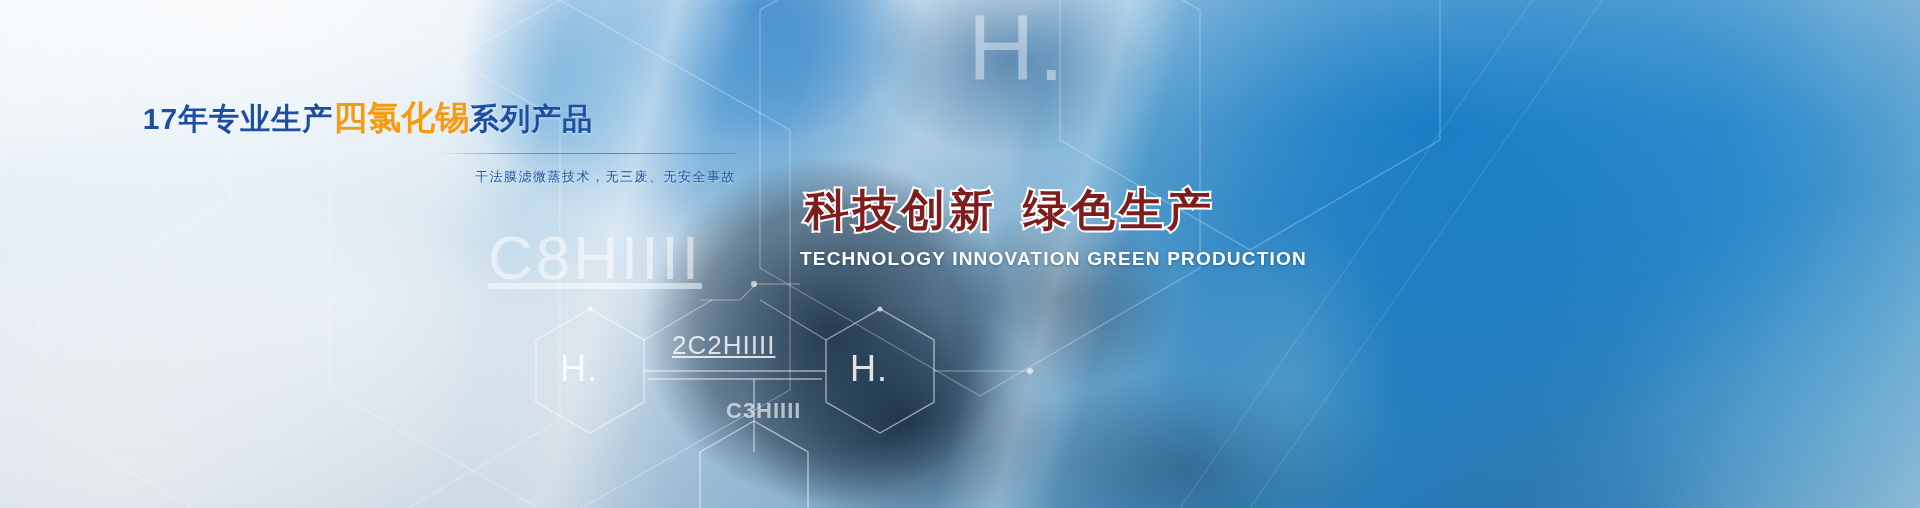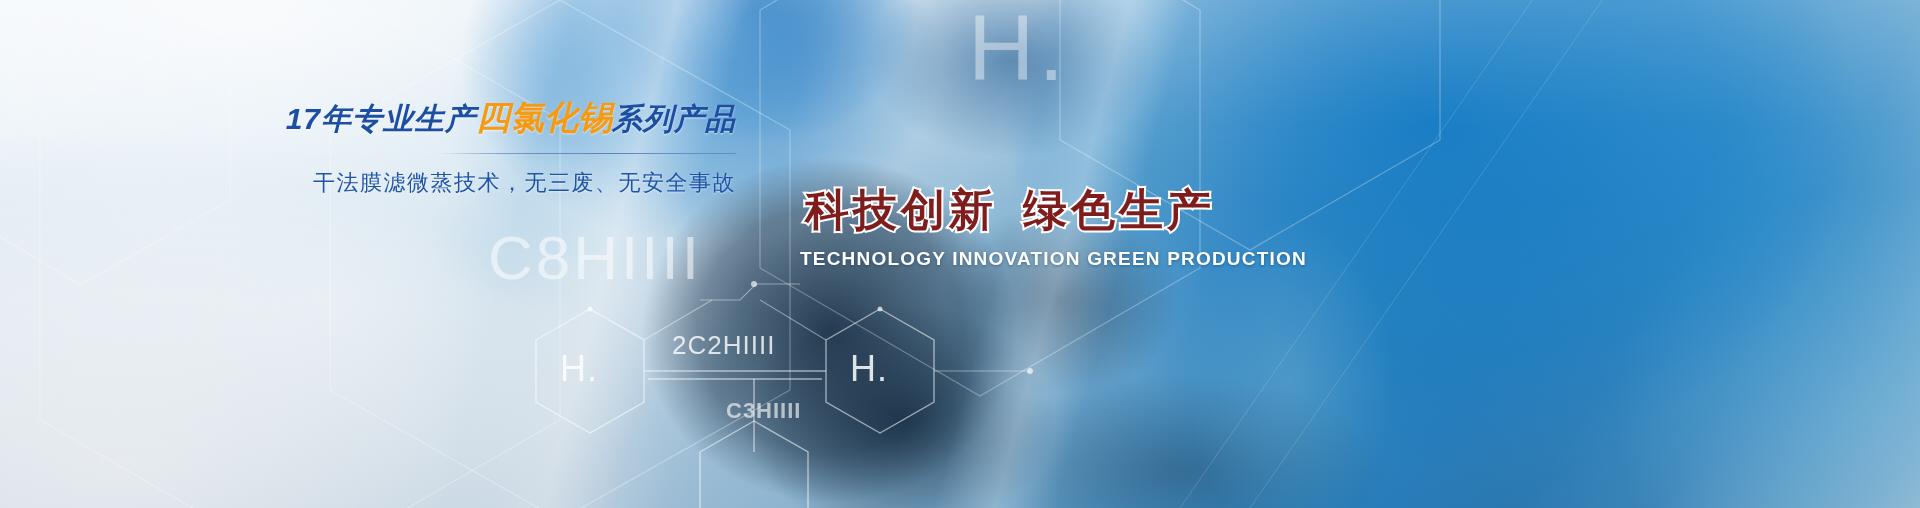--- a/index.html
+++ b/index.html
@@ -92,58 +92,58 @@
   .wm {
     position:absolute;
     color:rgba(255,255,255,.48);
     font-family:"Liberation Sans","DejaVu Sans",sans-serif;
     font-weight:400;
     letter-spacing:2px;
     white-space:nowrap;
     user-select:none;
   }
   .wm-h-big  { left:968px;  top:-4px;   font-size:92px; color:rgba(255,255,255,.42); letter-spacing:4px; }
-  .wm-c8     { left:488px;  top:222px;  font-size:62px; color:rgba(255,255,255,.52); letter-spacing:3px; }
-  .wm-2c2    { left:672px;  top:330px;  font-size:26px; color:rgba(255,255,255,.80); letter-spacing:1px; }
+  .wm-c8     { left:488px;  top:222px;  font-size:62px; color:rgba(255,255,255,.52); letter-spacing:3px;text-decoration:underline; }
+  .wm-2c2    { left:672px;  top:330px;  font-size:26px; color:rgba(255,255,255,.80); letter-spacing:1px;text-decoration:underline; }
   .wm-h-hex1 { left:560px;  top:348px;  font-size:36px; color:rgba(255,255,255,.82); letter-spacing:1px; }
   .wm-h-hex2 { left:850px;  top:348px;  font-size:36px; color:rgba(255,255,255,.85); letter-spacing:1px; }
   .wm-c3     { left:726px;  top:398px;  font-size:22px; color:rgba(255,255,255,.62); letter-spacing:1px;font-weight:bold; }
 
   
   .left-block {
     position:absolute;
     left:0; top:96px;
     width:780px;
     text-align:right;
     padding-right:44px;
   }
   .headline {
     font-size:30px;
-    font-style:italic;
     font-weight:bold;
     color:#1c4fa3;
     letter-spacing:1px;
     line-height:1.25;
     white-space:nowrap;
     text-shadow:0 1px 2px rgba(255,255,255,.6);
+    text-align:center;
   }
   .headline .hl {
     color:#f59a12;
     font-size:34px;
     letter-spacing:0px;
   }
   .divider {
     margin:14px 0 0 auto;
     width:300px;
     height:1px;
     background:linear-gradient(90deg, rgba(60,110,170,0) 0%, rgba(60,110,170,.55) 22%, rgba(60,110,170,.75) 60%, rgba(60,110,170,.45) 100%);
   }
   .subline {
     margin-top:14px;
-    font-size:22px;
+    font-size:13px;
     color:#1e55a8;
     letter-spacing:1.5px;
     white-space:nowrap;
     text-shadow:0 1px 2px rgba(255,255,255,.55);
   }
 
   
   .right-block {
     position:absolute;
     left:800px; top:186px;

